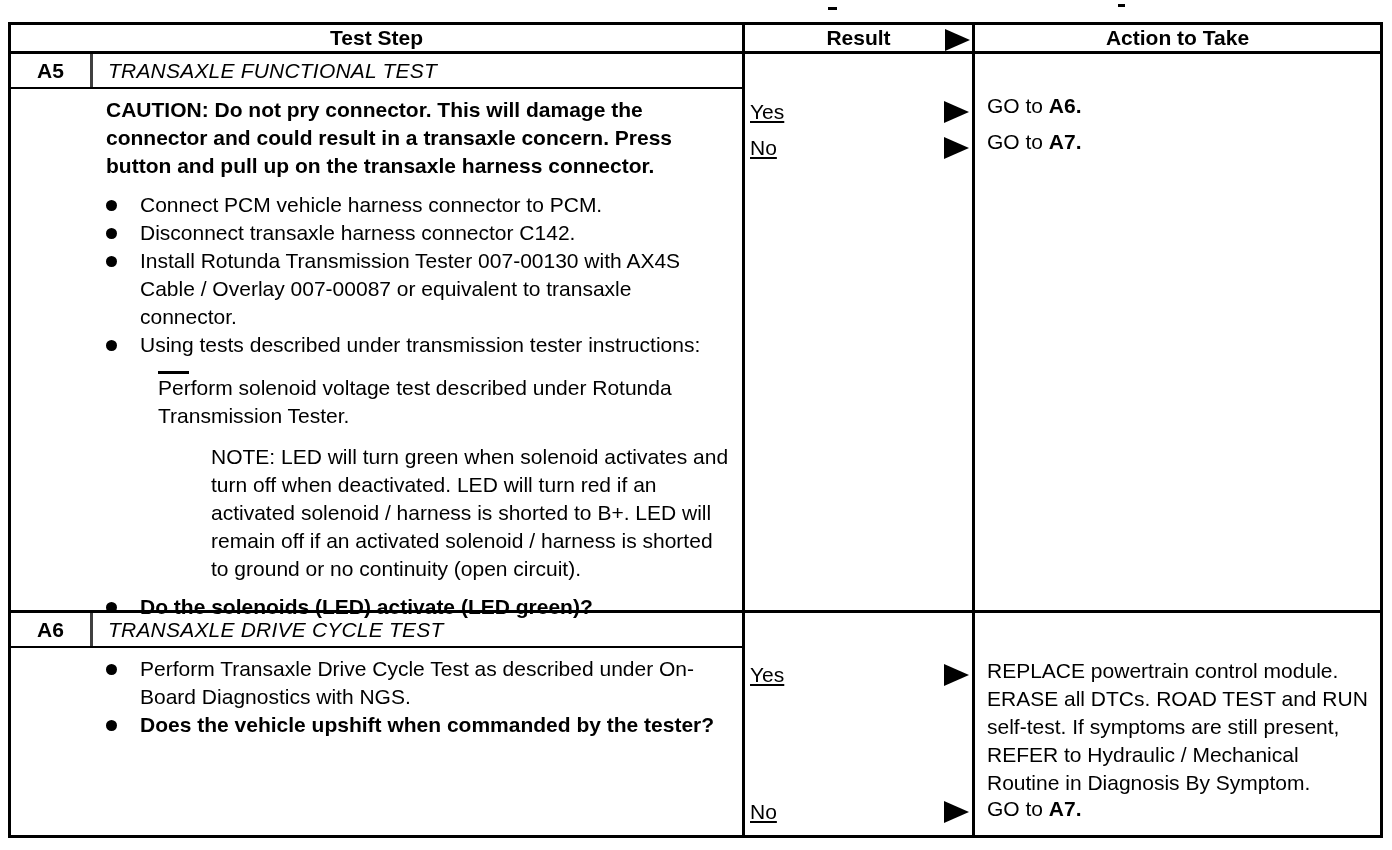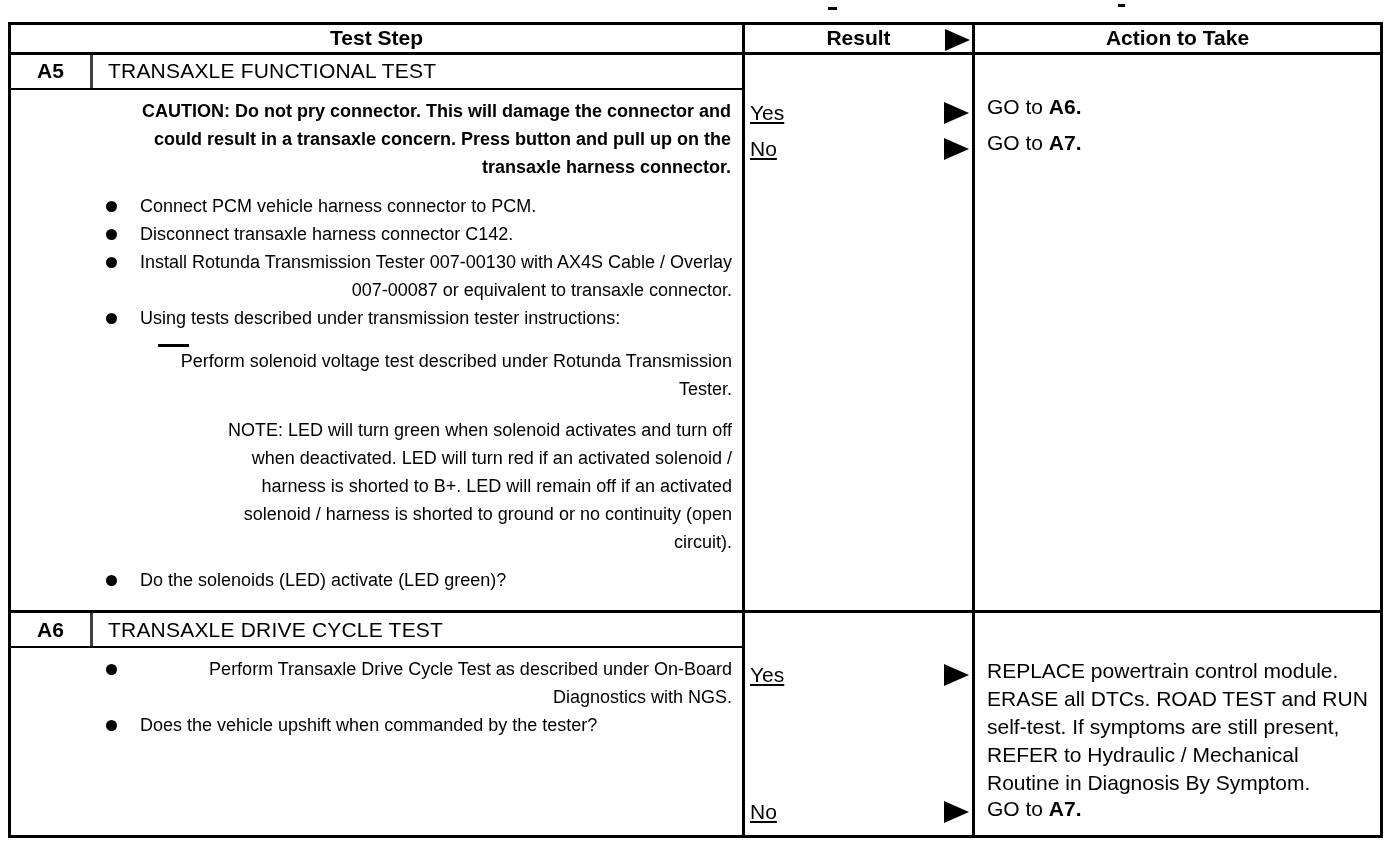--- a/index.html
+++ b/index.html
@@ -36,32 +36,32 @@
   
   .section-a5 { height:559px; border-bottom:3px solid #000; }
   .section-a6 { flex:1; }
   .stepcol { display:flex; flex-direction:column; }
   .title-row { height:35px; display:flex; border-bottom:2px solid #000; flex:none; }
   .id-cell {
     width:82px; flex:none; border-right:3px solid #404040;
     display:flex; align-items:center; justify-content:center;
     font-weight:700; font-size:21px;
   }
-  .title-cell { display:flex; align-items:center; padding-left:15px; font-size:21px; letter-spacing:0.2px; }
-  .step-body { padding:7px 10px 0 95px; font-size:18px; line-height:28px;text-align:right; }
+  .title-cell { display:flex; align-items:center; padding-left:15px; font-size:21px; letter-spacing:0.2px;font-style:italic; }
+  .step-body { padding:7px 10px 0 95px; font-size:21px; line-height:28px; }
 
   .caution { font-weight:700; max-width:625px; margin-bottom:11px; }
   .bullet { display:flex; max-width:630px; }
   .bullet .dot {
     flex:none; width:34px; padding-top:9px;
   }
   .bullet .dot::before {
     content:""; display:block; width:11px; height:11px; border-radius:50%; background:#000;
   }
-  .bullet.bold { font-weight:400; }
+  .bullet.bold { font-weight:700; }
   .sub-bullet { display:flex; padding-left:52px; max-width:630px;flex-direction:column; }
   .sub-bullet .dash { flex:none; width:53px; padding-top:12px; }
   .sub-bullet .dash::before { content:""; display:block; width:31px; height:3px; background:#000; }
   .note { padding-left:105px; max-width:630px; margin-top:13px; margin-bottom:10px; }
 
   
   .result-cell, .action-cell {
     display:flex; flex-direction:column; font-size:21px;
   }
   .result-cell { padding:40px 3px 8px 5px;text-decoration:underline; }

